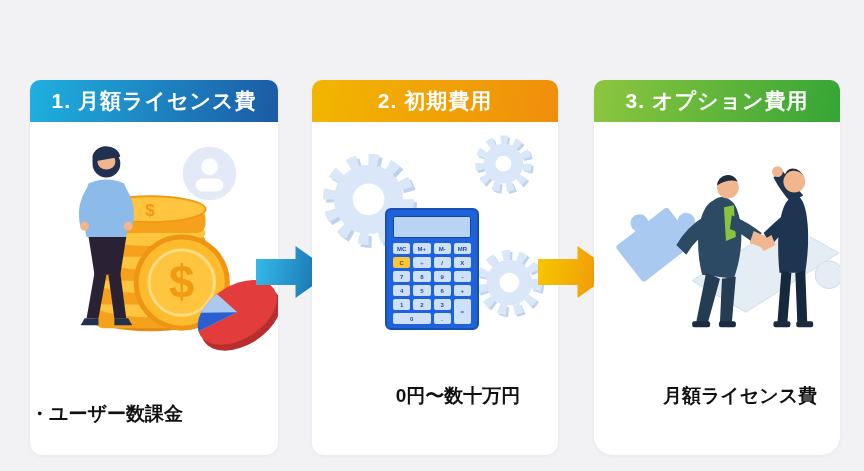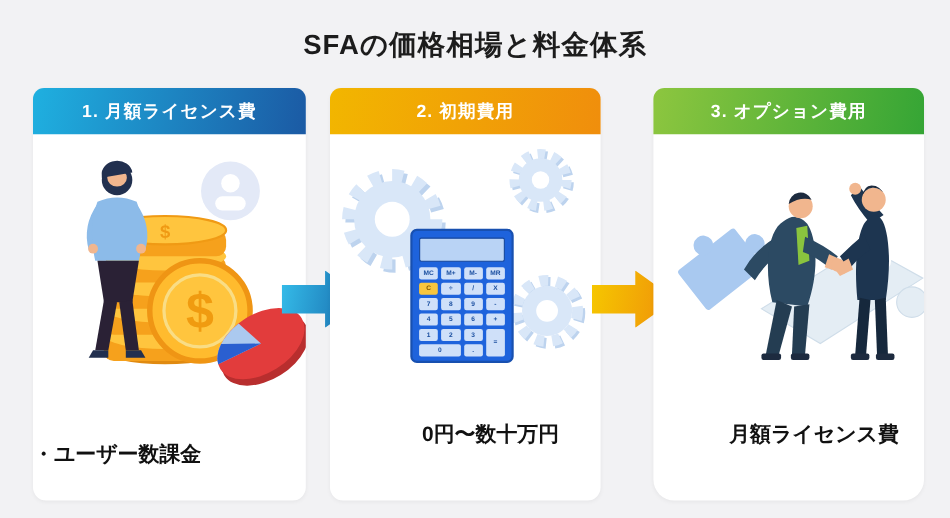--- a/index.html
+++ b/index.html
@@ -2,25 +2,25 @@
 <html><head>
 <meta charset="utf-8">
 <style>
   html,body{margin:0;padding:0;font-family:"Liberation Sans","DejaVu Sans",sans-serif;}
   .stage{position:relative;width:864px;height:471px;background:#f2f2f4;overflow:hidden;margin:0 auto;}
   .title{position:absolute;top:24px;left:0;width:100%;text-align:center;
          font-size:25px;font-weight:700;color:#1c1c1c;letter-spacing:1px;margin:0;}
   .card{position:absolute;top:80px;height:375px;background:#ffffff;border-radius:12px;
         box-shadow:0 1px 4px rgba(0,0,0,.05);}
   .card-1{left:30px;width:248px;}
-  .card-2{left:300px;width:246px;}
+  .card-2{left:312px;width:246px;}
   .card-3{left:594px;width:246px;border-radius:19px;}
   .card-header{position:absolute;top:0;left:0;right:0;height:42px;border-radius:10px 10px 0 0;
         display:flex;align-items:center;justify-content:center;
-        color:#ffffff;font-size:16px;font-weight:700;letter-spacing:1px;}
+        color:#ffffff;font-size:21px;font-weight:700;letter-spacing:1px;}
   .illus{position:absolute;top:44px;left:0;right:0;height:228px;}
   .illus svg{width:100%;height:100%;display:block;}
   .card-text{position:absolute;left:0;right:0;text-align:center;
         font-size:19px;font-weight:700;color:#111;line-height:30px;}
   .card-text.bullets{text-align:left;bottom:26px;}
   .card-text.single{bottom:44px;padding-left:46px;}
   .arrow{position:absolute;top:246px;width:76px;height:52px;
         clip-path:polygon(0% 25%,52% 25%,52% 0%,100% 50%,52% 100%,52% 75%,0% 75%);}
   .arrow-1{left:256px;}
   .arrow-2{left:538px;}
@@ -33,21 +33,20 @@
         display:flex;align-items:center;justify-content:center;line-height:1;}
   .calc-btn:nth-child(5){background:#f8c63d;color:#7c5500;}
   .calc-btn:nth-child(20){grid-row:span 2;}
   .calc-btn:nth-child(21){grid-column:span 2;}
 </style>
 </head>
 <body style="background: rgb(242, 242, 244);">
 
 <div class="stage">
 
-  <h1 class="title">SFAの価格相場と料金体系</h1>
 
   <section class="card card-1">
     <header class="card-header" style="background: linear-gradient(100deg, rgb(31, 176, 224) 0%, rgb(27, 90, 164) 100%);">1. 月額ライセンス費</header>
     <div class="illus">
       <svg viewBox="0 0 248 230">
 
         <g>
           <circle cx="180" cy="50" r="27" fill="#e3e9f7"></circle>
           <circle cx="180" cy="43" r="8.5" fill="#ffffff"></circle>
           <rect x="166" y="55" width="28" height="13" rx="6.5" fill="#ffffff"></rect>

